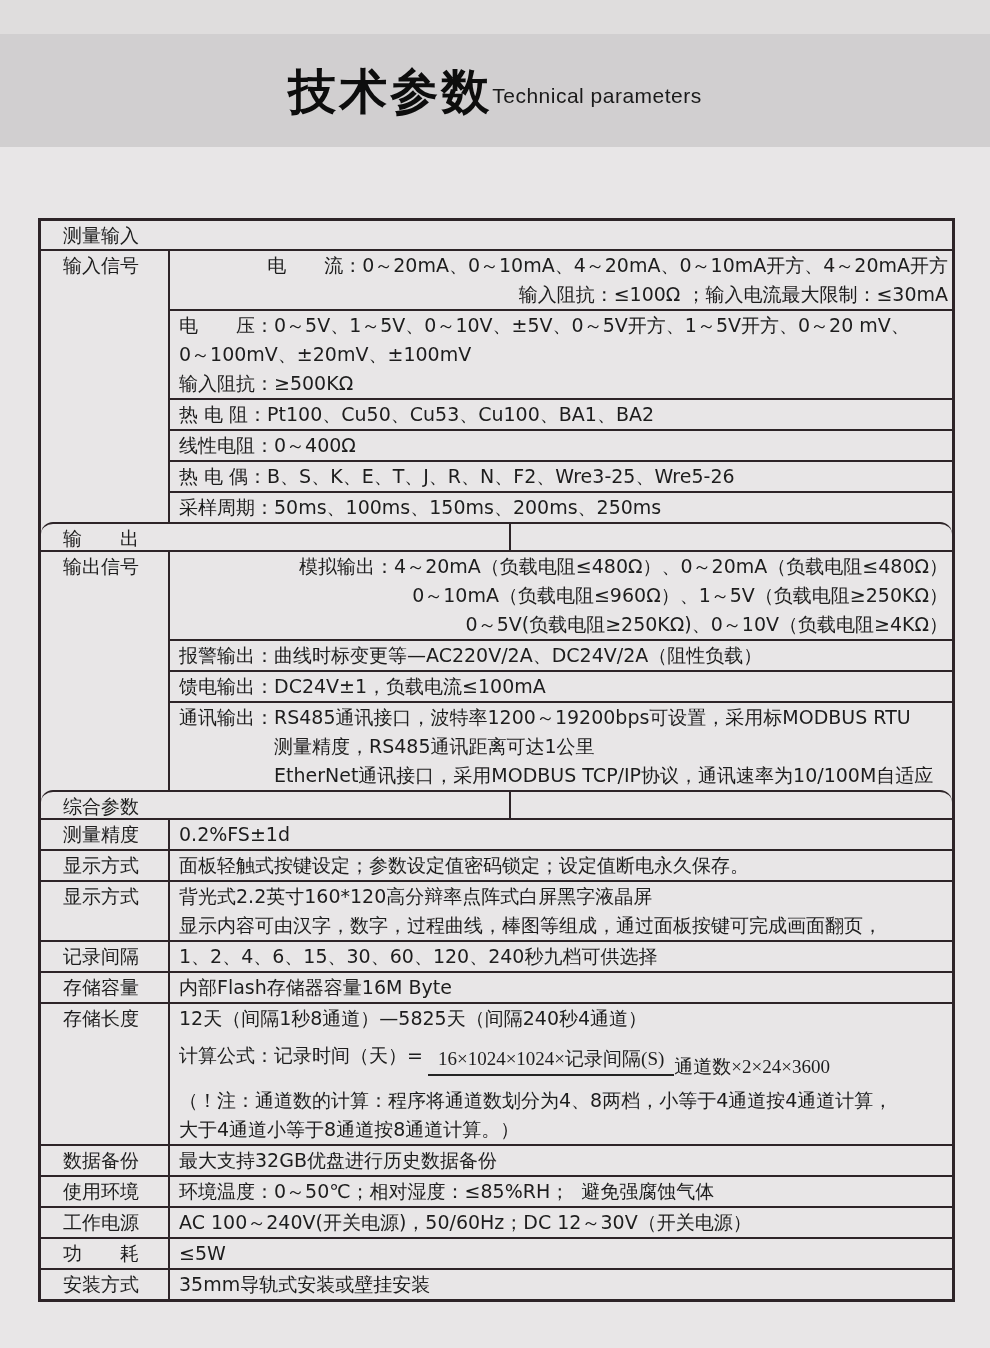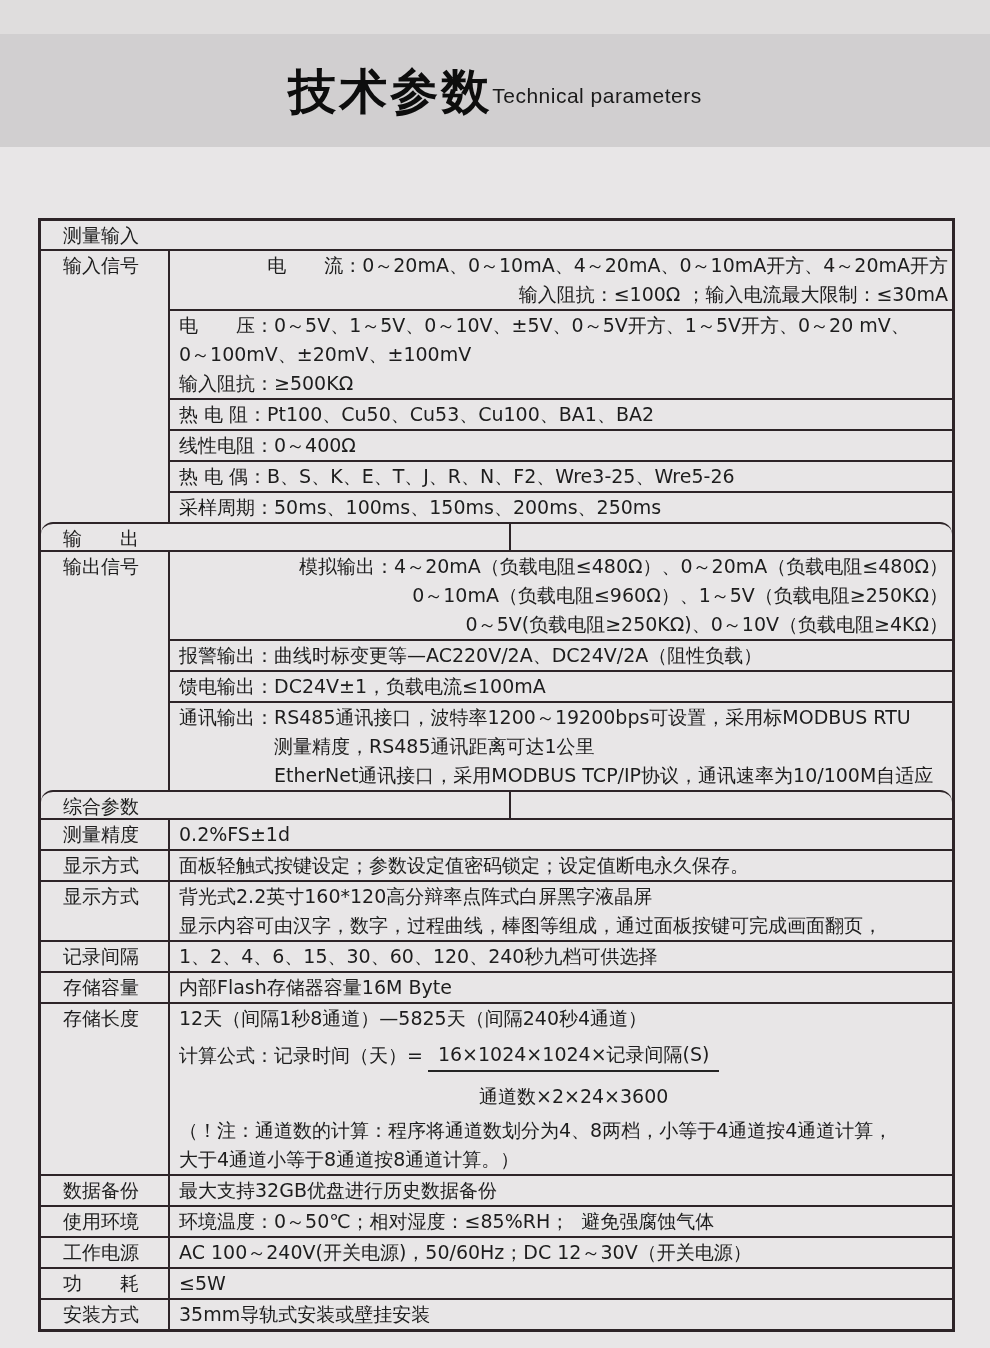--- a/index.html
+++ b/index.html
@@ -51,21 +51,21 @@
     flex:1;border-left:2px solid var(--border);
     min-height:29px;
   }
   .pad{padding-left:9px;padding-right:4px;}
   .line{line-height:29px;white-space:pre-wrap;}
   .subrow{border-top:2px solid var(--border);padding-left:9px;padding-right:4px;}
   .subrow:first-child{border-top:none;text-align:right;}
   .row-simple .lbl,.row-group .lbl,.row-storage .lbl{line-height:29px;}
   
   .formula-row{display:flex;margin:9px 0 7px 0;line-height:26px;}
-  .frac{display:inline-flex;flex-direction:column;align-items:center;margin-left:5px;}
+  .frac{display:inline-flex;flex-direction:row;align-items:center;margin-left:5px;font-family:Liberation Serif, serif;}
   .frac .num{padding:0 10px 3px 10px;border-bottom:2px solid #242424;line-height:25px;white-space:pre;}
   .frac .den{padding-top:12px;line-height:25px;white-space:pre;}
 </style>
 </head>
 <body>
 
 <div class="top-strip"></div>
 
 <div class="title-band">
   <div class="page-title">技术参数</div>

